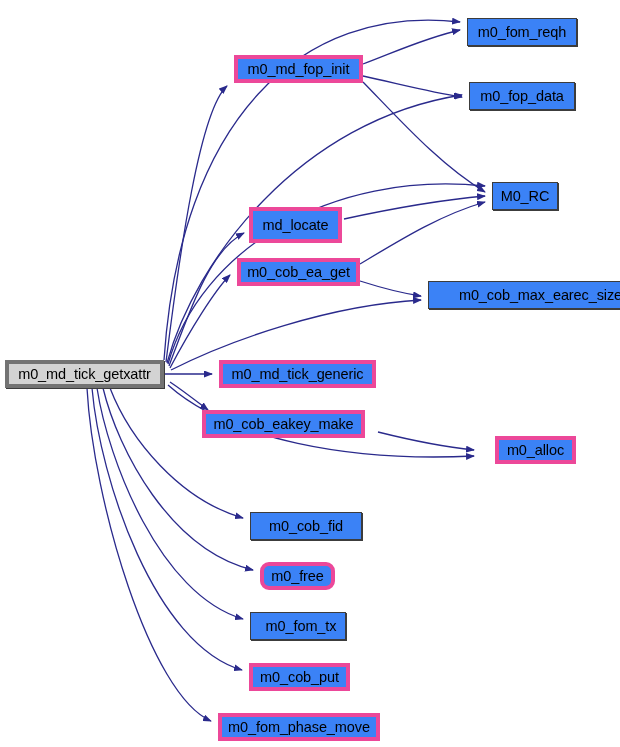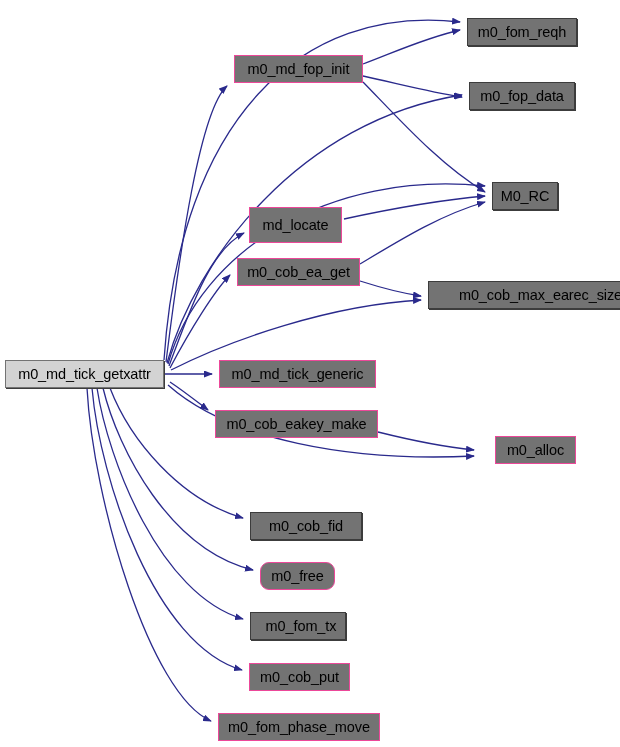--- a/index.html
+++ b/index.html
@@ -25,35 +25,35 @@
   .gnode {
     position: absolute;
     box-sizing: border-box;
     display: flex;
     align-items: center;
     justify-content: center;
     font-size: 14.5px;
     line-height: 1;
     color: #000000;
     white-space: nowrap;
-    background: #737373;
+    background: #3b82f6;
     border: 1px solid #cc0000;
     z-index: 5;
     letter-spacing: -0.1px;
   }
   .gnode.plain {
     border: 1px solid #3c3c3c;
     box-shadow: 1px 1px 0 0 #3c3c3c;
   }
   .gnode.red {
-    border: 1px solid #ec4899;
+    border: 4px solid #ec4899;
   }
   .gnode.root {
     background: #d3d3d3;
-    border: 1px solid #737373;
+    border: 4px solid #737373;
     box-shadow: 1px 1px 0 0 #3c3c3c;
   }
 </style>
 </head>
 <body>
 
 <div id="graph-root">
   <svg id="edge-layer" viewBox="0 0 620 747" xmlns="http://www.w3.org/2000/svg">
     <defs>
       <marker id="arrowhead" markerWidth="9" markerHeight="7" refX="8" refY="3.5" orient="auto" markerUnits="userSpaceOnUse">
@@ -88,21 +88,21 @@
   <div id="nodes-group">
       <div class="gnode root" style="left: 5px; top: 360px; width: 159px; height: 28px;">m0_md_tick_getxattr</div>
       <div class="gnode plain" style="left: 467px; top: 18px; width: 110px; height: 28px;">m0_fom_reqh</div>
       <div class="gnode red" style="left: 234px; top: 55px; width: 129px; height: 28px;">m0_md_fop_init</div>
       <div class="gnode plain" style="left: 469px; top: 82px; width: 106px; height: 28px;">m0_fop_data</div>
       <div class="gnode plain" style="left: 492px; top: 182px; width: 66px; height: 28px;">M0_RC</div>
       <div class="gnode red" style="left: 249px; top: 207px; width: 93px; height: 36px;">md_locate</div>
       <div class="gnode red" style="left: 237px; top: 258px; width: 123px; height: 28px; text-align: center;">m0_cob_ea_get</div>
       <div class="gnode plain" style="left: 428px; top: 281px; width: 225px; height: 28px;">m0_cob_max_earec_size</div>
       <div class="gnode red" style="left: 219px; top: 360px; width: 157px; height: 28px;">m0_md_tick_generic</div>
-      <div class="gnode red" style="left: 215px; top: 410px; width: 163px; height: 28px;">m0_cob_eakey_make</div>
+      <div class="gnode red" style="left: 202px; top: 410px; width: 163px; height: 28px;">m0_cob_eakey_make</div>
       <div class="gnode red" style="left: 481px; top: 436px; width: 81px; height: 28px; margin-left: 14px;">m0_alloc</div>
       <div class="gnode plain" style="left: 250px; top: 512px; width: 112px; height: 28px;">m0_cob_fid</div>
       <div class="gnode red" style="left: 260px; top: 562px; width: 75px; height: 28px; border-radius: 9px;">m0_free</div>
       <div class="gnode plain" style="left: 250px; top: 612px; width: 96px; height: 28px; padding-left: 6px;">m0_fom_tx</div>
       <div class="gnode red" style="left: 249px; top: 663px; width: 101px; height: 28px;">m0_cob_put</div>
       <div class="gnode red" style="left: 218px; top: 713px; width: 162px; height: 28px;">m0_fom_phase_move</div>
     </div>
 </div>
 
 </body></html>

